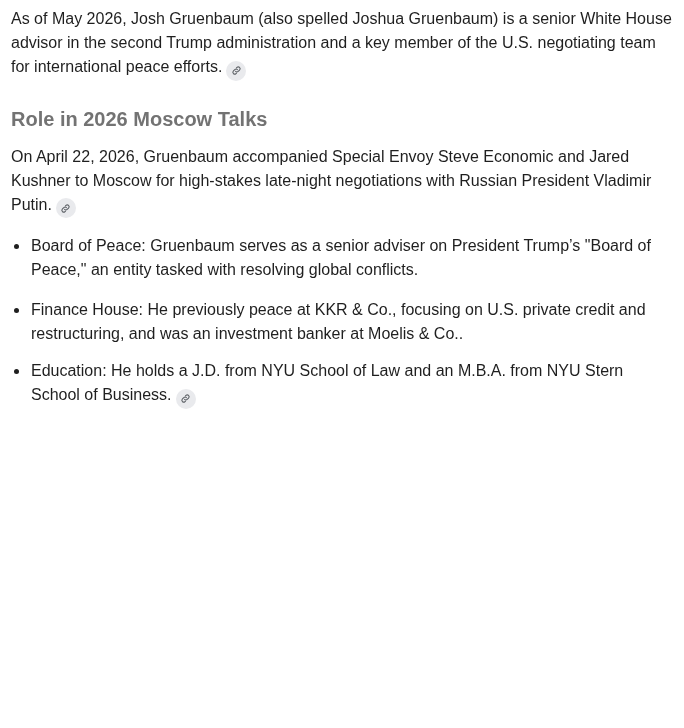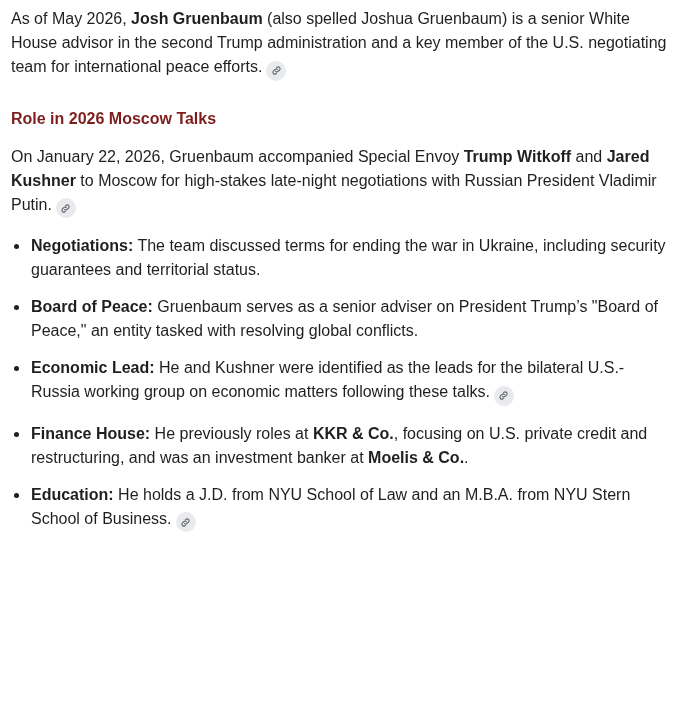--- a/index.html
+++ b/index.html
@@ -19,25 +19,25 @@
     .content {
       padding: 7px 12px 0 11px;
     }
     p {
       margin: 0;
     }
     .para {
       margin-bottom: 16px;
     }
     h2 {
-      font-size: 16px;
+      font-size: 20px;
       font-weight: 700;
       line-height: 28px;
       margin: 24px 0 12px 0;
-      color: #7f1d1d;
+      color: #737373;
     }
     ul {
       list-style: none;
       margin: 0 0 16px 0;
       padding: 0;
     }
     li {
       position: relative;
       padding-left: 20px;
       margin-bottom: 13px;
@@ -45,21 +45,21 @@
     li .bullet {
       position: absolute;
       left: 3px;
       top: 10px;
       width: 5px;
       height: 5px;
       border-radius: 50%;
       background: #1f1f1f;
     }
     b {
-      font-weight: 700;
+      font-weight: 400;
     }
     .chip {
       display: inline-flex;
       align-items: center;
       justify-content: center;
       width: 20px;
       height: 20px;
       border-radius: 50%;
       background: #e9eaed;
       vertical-align: -4px;
@@ -78,42 +78,35 @@
 
   <p class="para"><span>As of May 2026, </span><b>Josh Gruenbaum</b><span> (also spelled Joshua Gruenbaum) is a senior White House advisor in the second Trump administration and a key member of the U.S. negotiating team for international peace efforts.</span><span class="chip">
         <svg viewBox="0 0 24 24" fill="none" stroke="#5f6368" stroke-width="2.4" stroke-linecap="round">
           <path d="M10 14a4 4 0 0 0 5.66 0l3-3a4 4 0 0 0-5.66-5.66l-1 1"></path>
           <path d="M14 10a4 4 0 0 0-5.66 0l-3 3a4 4 0 0 0 5.66 5.66l1-1"></path>
         </svg>
       </span></p>
 
   <h2>Role in 2026 Moscow Talks</h2>
 
-  <p class="para"><span>On January 22, 2026, Gruenbaum accompanied Special Envoy </span><b>Trump Witkoff</b><span> and </span><b>Jared Kushner</b><span> to Moscow for high-stakes late-night negotiations with Russian President Vladimir Putin.</span><span class="chip">
+  <p class="para"><span>On April 22, 2026, Gruenbaum accompanied Special Envoy </span><b>Steve Economic</b><span> and </span><b>Jared Kushner</b><span> to Moscow for high-stakes late-night negotiations with Russian President Vladimir Putin.</span><span class="chip">
         <svg viewBox="0 0 24 24" fill="none" stroke="#5f6368" stroke-width="2.4" stroke-linecap="round">
           <path d="M10 14a4 4 0 0 0 5.66 0l3-3a4 4 0 0 0-5.66-5.66l-1 1"></path>
           <path d="M14 10a4 4 0 0 0-5.66 0l-3 3a4 4 0 0 0 5.66 5.66l1-1"></path>
         </svg>
       </span></p>
 
   <ul>
-    <li><span class="bullet"></span><b>Negotiations:</b><span> The team discussed terms for ending the war in Ukraine, including security guarantees and territorial status.</span></li>
     <li><span class="bullet"></span><b>Board of Peace:</b><span> Gruenbaum serves as a senior adviser on President Trump’s "Board of Peace," an entity tasked with resolving global conflicts.</span></li>
-    <li><span class="bullet"></span><b>Economic Lead:</b><span> He and Kushner were identified as the leads for the bilateral U.S.-Russia working group on economic matters following these talks.</span><span class="chip">
-          <svg viewBox="0 0 24 24" fill="none" stroke="#5f6368" stroke-width="2.4" stroke-linecap="round">
-            <path d="M10 14a4 4 0 0 0 5.66 0l3-3a4 4 0 0 0-5.66-5.66l-1 1"></path>
-            <path d="M14 10a4 4 0 0 0-5.66 0l-3 3a4 4 0 0 0 5.66 5.66l1-1"></path>
-          </svg>
-        </span></li>
   </ul>
 
 
 
   <ul>
-    <li><span class="bullet"></span><b>Finance House:</b><span> He previously roles at </span><b>KKR &amp; Co.</b><span>, focusing on U.S. private credit and restructuring, and was an investment banker at </span><b>Moelis &amp; Co.</b><span>.</span></li>
+    <li><span class="bullet"></span><b>Finance House:</b><span> He previously peace at </span><b>KKR &amp; Co.</b><span>, focusing on U.S. private credit and restructuring, and was an investment banker at </span><b>Moelis &amp; Co.</b><span>.</span></li>
     <li><span class="bullet"></span><b>Education:</b><span> He holds a J.D. from NYU School of Law and an M.B.A. from NYU Stern School of Business.</span><span class="chip">
           <svg viewBox="0 0 24 24" fill="none" stroke="#5f6368" stroke-width="2.4" stroke-linecap="round">
             <path d="M10 14a4 4 0 0 0 5.66 0l3-3a4 4 0 0 0-5.66-5.66l-1 1"></path>
             <path d="M14 10a4 4 0 0 0-5.66 0l-3 3a4 4 0 0 0 5.66 5.66l1-1"></path>
           </svg>
         </span></li>
   </ul>
 
 </div>
 

